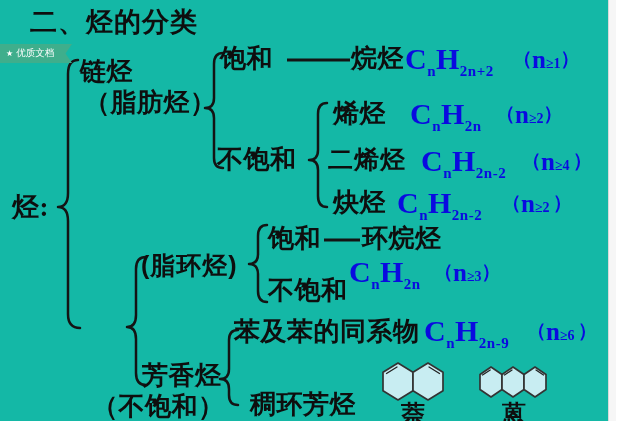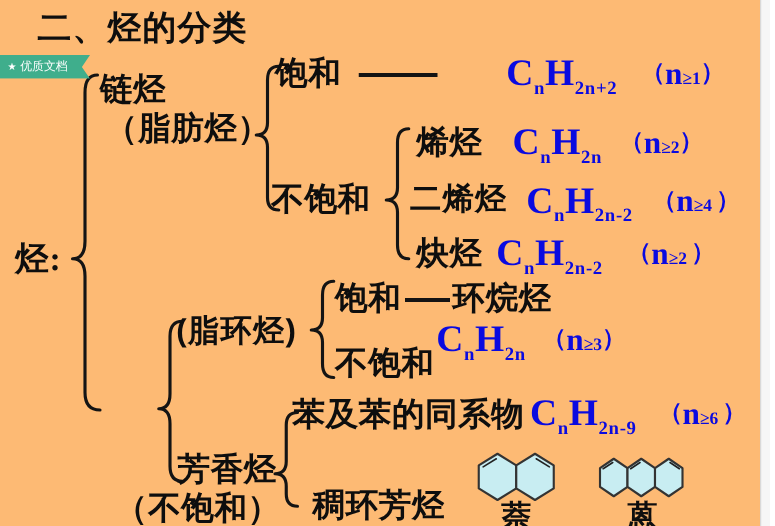--- a/index.html
+++ b/index.html
@@ -1,16 +1,16 @@
 <!DOCTYPE html>
 <html style="--accent_blue: #0a0ae0; --badge_green: #3fae8c; --molecule_fill: #c8edf2;"><head>
 <meta charset="utf-8">
 <style>
   html,body{margin:0;padding:0;background:#fff;}
-  .stage{position:relative;width:616px;height:421px;background:#fdba74;overflow:hidden;
+  .stage{position:relative;width:616px;height:421px;background:#14b8a6;overflow:hidden;
          font-family:"Liberation Serif","DejaVu Serif",serif;}
   .t{position:absolute;line-height:1;white-space:nowrap;color:#0e0e0e;font-weight:bold;}
   .zh{font-size:26px;letter-spacing:0.5px;}
   .title{font-size:27px;letter-spacing:1px;}
   .hei{font-family:"Liberation Sans","DejaVu Sans",sans-serif;font-weight:900;letter-spacing:1px;font-size:25px;text-align:center;}
   .blue{color:var(--accent_blue,#0a0ae0);}
   .formula{letter-spacing:0.5px;}
   .fb{font-size:30px;font-weight:bold;}
   .fs{font-size:15px;font-weight:bold;vertical-align:-7px;}
   .cond .cp{font-size:19px;vertical-align:3px;}
@@ -75,20 +75,21 @@
     <span class="star">★</span>
     <span>优质文档</span>
   </div>
 
   <span class="t zh" style="left:12px;top:194px;font-size:27px">烃:</span>
 
   <span class="t zh" style="left:84px;top:90px">（脂肪烃）</span>
   <span class="t zh" style="left:80px;top:59px">链烃</span>
 
   <span class="t zh" style="left:220px;top:46px">饱和</span>
+  <span class="t zh" style="left:351px;top:46px">烷烃</span>
   <span class="t blue formula" style="left:405px;top:44px"><span class="fb">C</span><span class="fs">n</span><span class="fb">H</span><span class="fs">2n+2</span></span>
   <span class="t blue cond" style="left:513px;top:47px"><span class="cp">（</span><span class="cn">n</span><span class="cc">≥1</span><span class="cp">）</span></span>
 
   <span class="t zh" style="left:217px;top:147px">不饱和</span>
 
   <span class="t zh" style="left:333px;top:101px">烯烃</span>
   <span class="t blue formula" style="left:410px;top:99px"><span class="fb">C</span><span class="fs">n</span><span class="fb">H</span><span class="fs">2n</span></span>
   <span class="t blue cond" style="left:496px;top:102px"><span class="cp">（</span><span class="cn">n</span><span class="cc">≥2</span><span class="cp">）</span></span>
 
   <span class="t hei" style="left:328px;top:147px">二烯烃</span>

